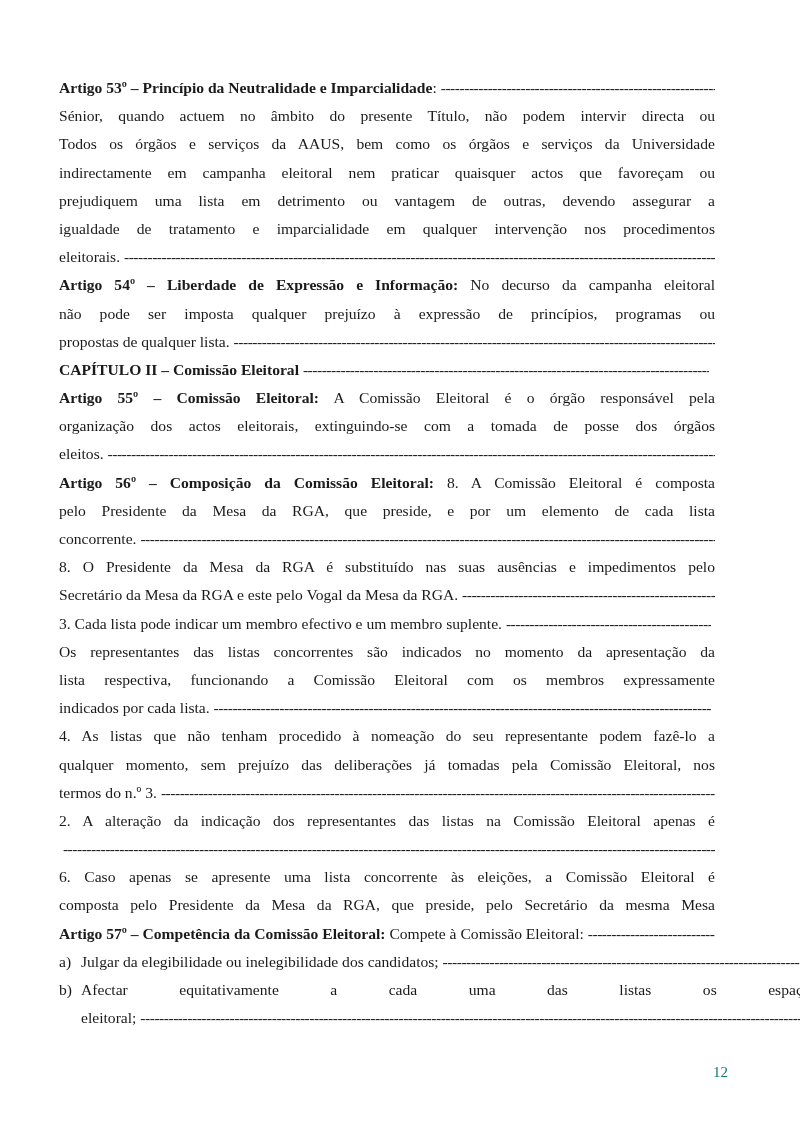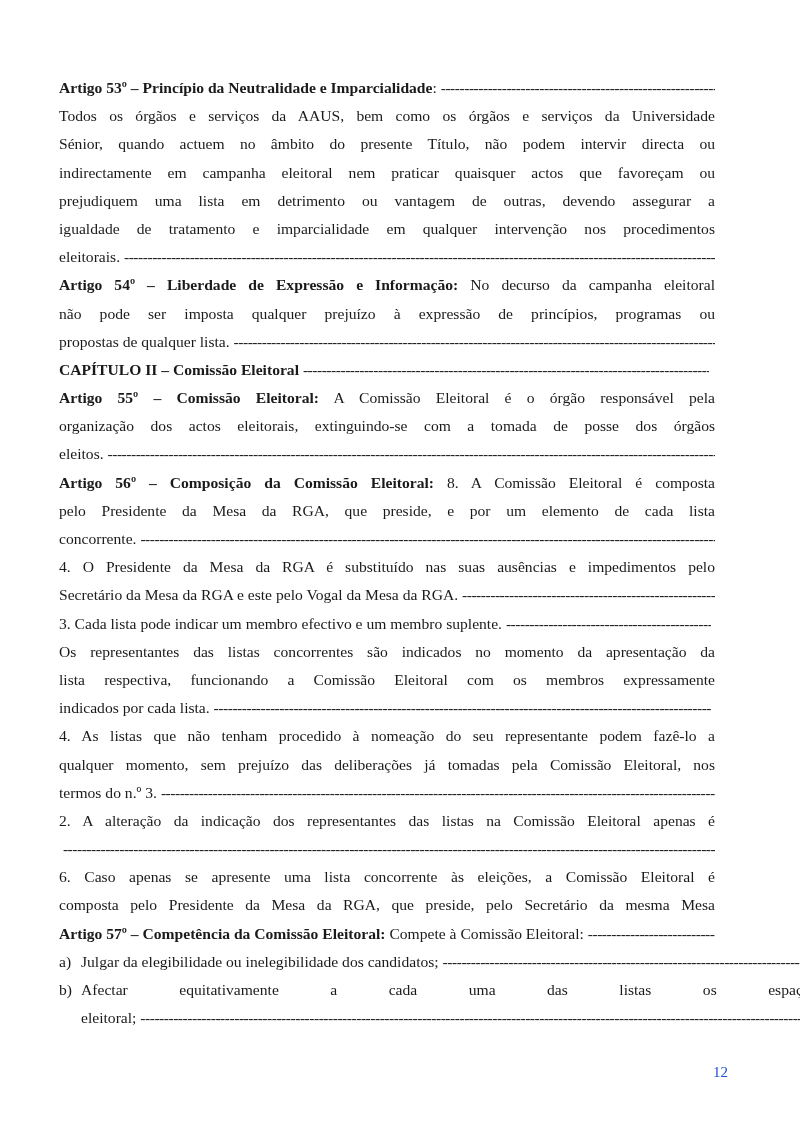--- a/index.html
+++ b/index.html
@@ -15,35 +15,35 @@
   .line .dash::after {
     content: "--------------------------------------------------------------------------------------------------------------------------------------------------------------------------------------------------------------";
   }
   .just { text-align: justify; text-align-last: justify; height: 28.2px; white-space: nowrap; overflow: hidden; }
   b { font-weight: bold; }
   .item { display: flex; }
   .item .mark { flex: 0 0 22px; }
   .item .body { flex: 1 1 auto; }
   .page-number {
     position: absolute; left: 713px; top: 1064px;
-    font-family: "Liberation Serif", serif; font-size: 15px; color: #1d4ed8;
+    font-family: "Liberation Serif", serif; font-size: 15px; color: #0f766e;
   }
 </style>
 </head>
 <body>
 
 <div class="page">
 
   <div>
     <div class="line">
       <span class="txt"><b>Artigo 53º – Princípio da Neutralidade e Imparcialidade</b><span>:</span>&nbsp;</span>
         <span class="dash"></span>
     </div>
+    <div class="just">Sénior, quando actuem no âmbito do presente Título, não podem intervir directa ou</div>
     <div class="just">Todos os órgãos e serviços da AAUS, bem como os órgãos e serviços da Universidade</div>
-    <div class="just">Sénior, quando actuem no âmbito do presente Título, não podem intervir directa ou</div>
     <div class="just">indirectamente em campanha eleitoral nem praticar quaisquer actos que favoreçam ou</div>
     <div class="just">prejudiquem uma lista em detrimento ou vantagem de outras, devendo assegurar a</div>
     <div class="just">igualdade de tratamento e imparcialidade em qualquer intervenção nos procedimentos</div>
     <div class="line">
       <span class="txt">eleitorais.</span>
         <span class="txt">&nbsp;</span>
         <span class="dash"></span>
     </div>
   </div>
 
@@ -74,21 +74,21 @@
 
   <div>
     <div class="just"><b>Artigo 56º – Composição da Comissão Eleitoral:</b><span> 8. A Comissão Eleitoral é composta</span></div>
     <div class="just">pelo Presidente da Mesa da RGA, que preside, e por um elemento de cada lista</div>
     <div class="line">
       <span class="txt">concorrente.</span>
         <span class="txt">&nbsp;</span>
         <span class="dash"></span>
     </div>
 
-    <div class="just">4. O Presidente da Mesa da RGA é substituído nas suas ausências e impedimentos pelo</div>
+    <div class="just">8. O Presidente da Mesa da RGA é substituído nas suas ausências e impedimentos pelo</div>
     <div class="line">
       <span class="txt">Secretário da Mesa da RGA e este pelo Vogal da Mesa da RGA.</span>
         <span class="txt">&nbsp;</span>
         <span class="dash"></span>
     </div>
 
     <div class="line">
       <span class="txt">3. Cada lista pode indicar um membro efectivo e um membro suplente.</span>
         <span class="txt">&nbsp;</span>
         <span class="dash" style="margin-right:4px"></span>

